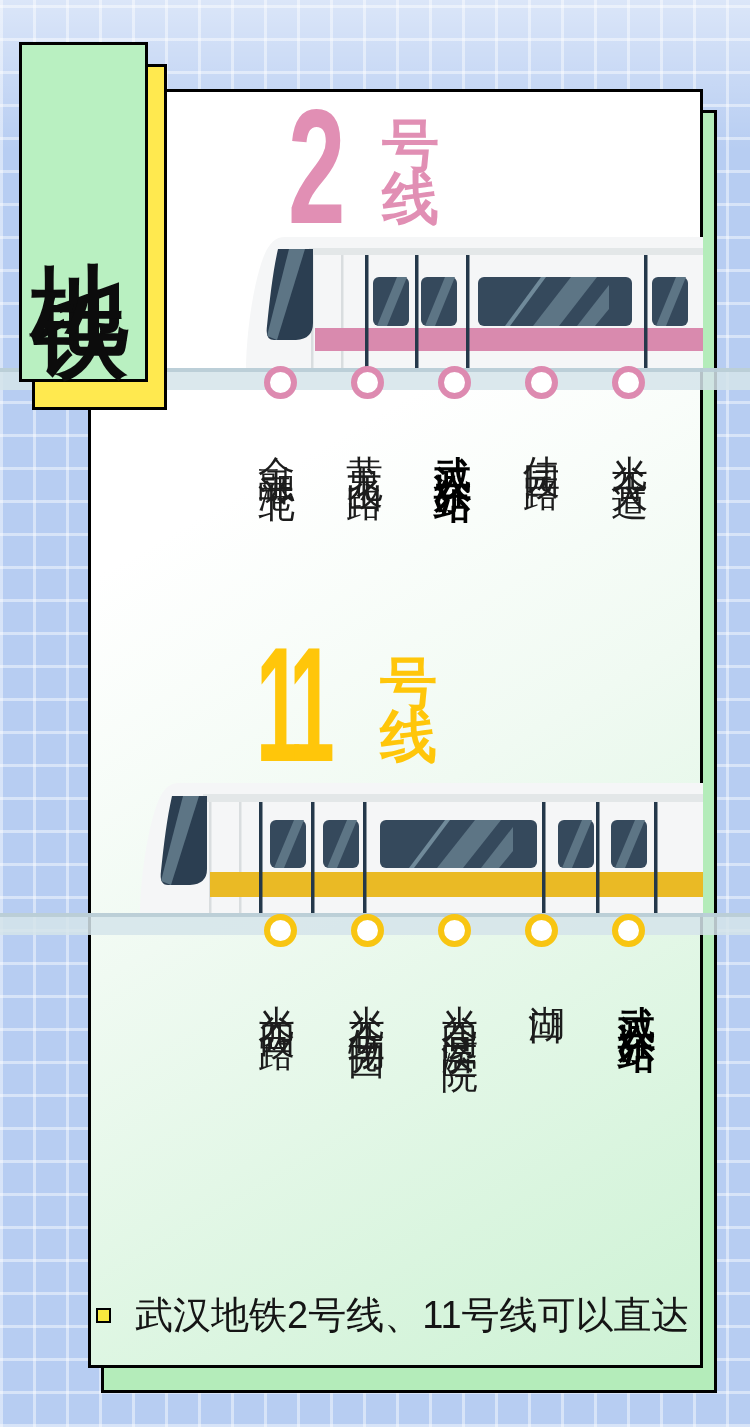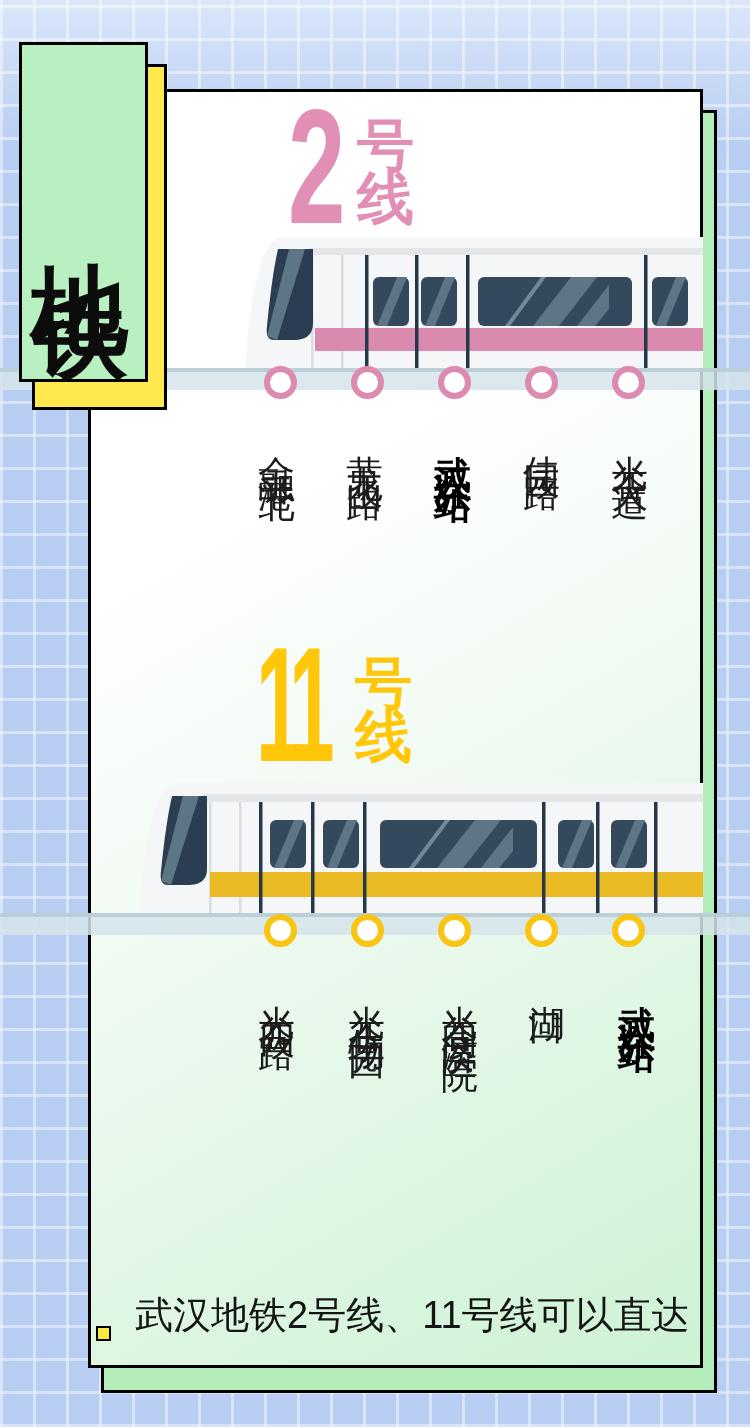--- a/index.html
+++ b/index.html
@@ -18,21 +18,21 @@
   .main-shadow{left:101px;top:110px;width:616px;height:1283px;background:var(--card-shadow-green,#b4ecba);border:3px solid #000;z-index:1;}
   .main-card{left:88px;top:89px;width:615px;height:1279px;border:3px solid #000;z-index:2;
     background:linear-gradient(150deg,#ffffff 30%,#f0faf2 55%,#cdf2d4 100%);}
   .title-shadow{left:32px;top:64px;width:135px;height:346px;background:var(--title-card-yellow,#ffe94f);border:3px solid #000;z-index:6;}
   .title-card{left:19px;top:42px;width:129px;height:340px;background:var(--title-card-green,#b9f0c1);border:3px solid #000;z-index:7;
     display:flex;align-items:center;justify-content:center;}
   .title-text{writing-mode:vertical-rl;font-size:96px;font-weight:900;letter-spacing:28px;color:#0c0c0c;line-height:1;margin-left:-4px;}
   
   .line-header{z-index:3;height:128px;}
   .line-num{position:absolute;bottom:-2px;left:0;line-height:0.72;font-weight:700;font-size:164px;transform-origin:left bottom;display:inline-block;}
-  .line-suffix{position:absolute;bottom:0;line-height:0.92;font-weight:900;font-size:57px;}
+  .line-suffix{position:absolute;bottom:0;line-height:0.92;font-weight:900;font-size:57px;margin-left:25px;}
   .line2-c{color:var(--line2-color,#e18fb4);}
   .line11-c{color:var(--line11-color,#ffc60a);}
   #line2-num{transform:scaleX(0.63);}
   #line11-num{transform:scaleX(0.5);letter-spacing:-0.1em;}
   
   .track{left:0;width:750px;height:22px;background:rgba(213,228,234,0.85);border-top:4px solid rgba(184,204,213,0.9);z-index:4;}
   .dot{width:33px;height:33px;border-radius:50%;background:#fff;z-index:5;}
   .dot-l2{border:6px solid var(--line2-ring,#dd8ab0);}
   .dot-l11{border:6px solid var(--line11-ring,#f8c512);}
   
@@ -46,21 +46,21 @@
   .tglass{fill:#2b3e51;}
   .tdoor{fill:#24384a;}
   .tstripe-l2{fill:var(--line2-stripe,#d98aae);}
   .tstripe-l11{fill:var(--line11-stripe,#eaba25);}
   
   .station{writing-mode:vertical-rl;font-size:37px;line-height:1;letter-spacing:10px;color:#1c1c1c;z-index:3;font-weight:400;}
   .station.bold{font-weight:900;color:#000;}
   .st-l2{top:426px;}
   .st-l11{top:976px;}
   
-  .note{left:96px;top:1290px;display:flex;align-items:flex-end;gap:24px;z-index:3;}
+  .note{left:96px;top:1290px;display:flex;align-items:center;gap:24px;z-index:3;}
   .note-bullet{width:15px;height:15px;background:var(--note-bullet-yellow,#f8e93e);border:2.5px solid #000;flex:0 0 auto;}
   .note-text{font-size:38px;color:#151515;font-weight:500;white-space:nowrap;}
 </style>
 </head>
 <body>
 
 <div id="canvas">
 
   <div class="abs main-shadow"></div>
   <div class="abs main-card"></div>

